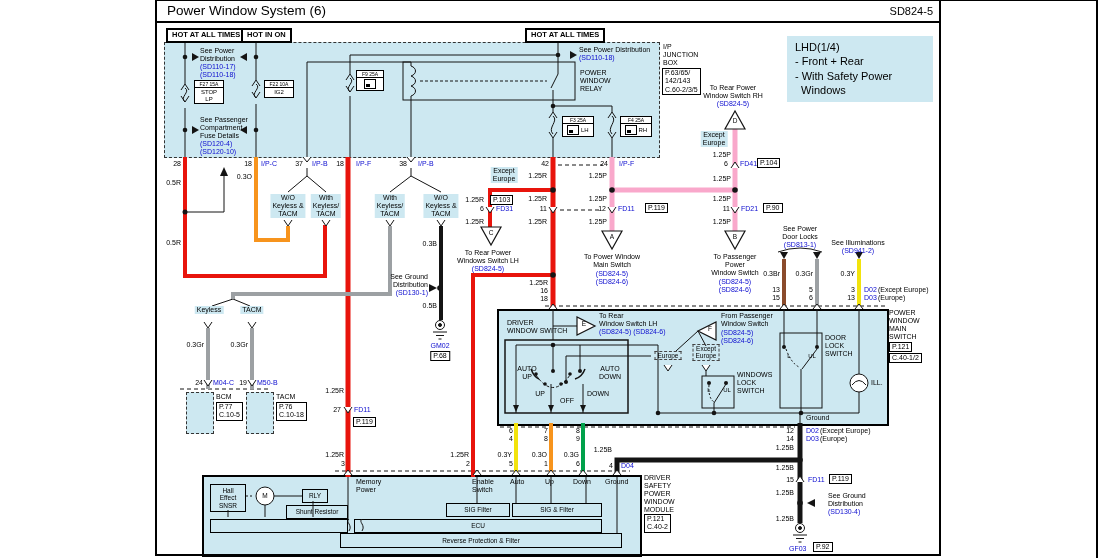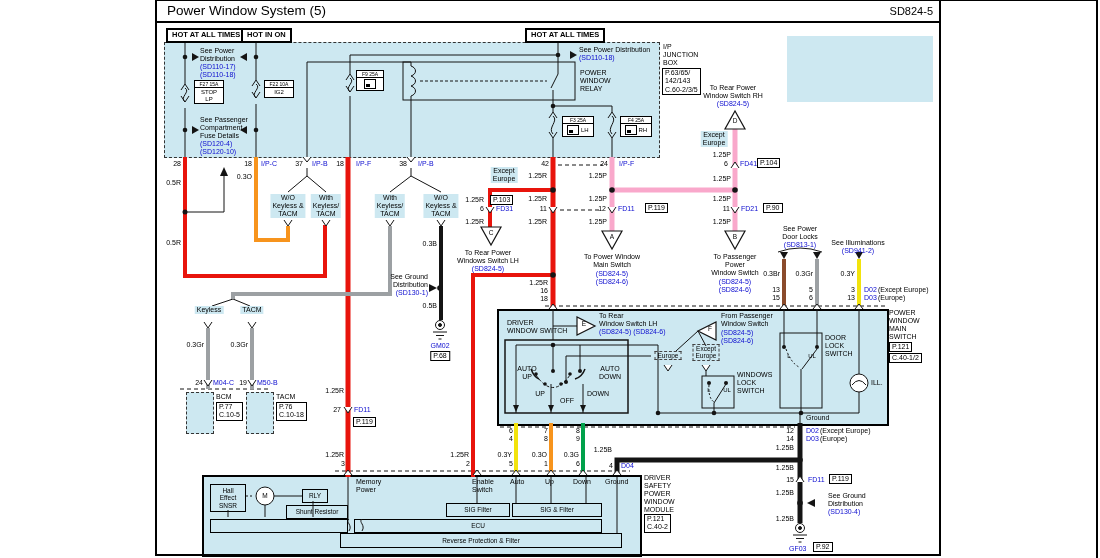--- a/index.html
+++ b/index.html
@@ -35,34 +35,38 @@
 
 <div id="stage">
 
   <div class="hline" style="left:155px;top:0;width:943px;height:1px;"></div>
   <div class="hline" style="left:156px;top:21px;width:785px;height:2px;"></div>
   <div class="vline" style="left:155px;top:0;width:2px;height:556px;"></div>
   <div class="vline" style="left:939px;top:0;width:2px;height:556px;"></div>
   <div class="hline" style="left:155px;top:554px;width:786px;height:2px;"></div>
   <div class="vline" style="left:1096px;top:0;width:2px;height:558px;"></div>
 
-  <div class="lb s13" style="left:167px;top:3px;">Power Window System (5)</div>
+  <div class="lb s13" style="left:167px;top:3px;">Power Window System (6)</div>
   <div class="lb s11 r" style="left:933px;top:4px;">SD824-5</div>
 
   <div class="lb hot" style="left:166px;top:28px;">HOT AT ALL TIMES</div>
   <div class="lb hot" style="left:241px;top:28px;">HOT IN ON</div>
   <div class="lb hot" style="left:525px;top:28px;">HOT AT ALL TIMES</div>
 
   <div class="panel dashpanel" style="left:164px;top:42px;width:494px;height:114px;"></div>
   <div class="panel" style="left:787px;top:36px;width:146px;height:66px;"></div>
   <div class="panel solidpanel" style="left:497px;top:309px;width:388px;height:113px;"></div>
   <div class="panel solidpanel" style="left:202px;top:475px;width:436px;height:78px;"></div>
   <div class="dashbox" style="left:186px;top:392px;width:26px;height:40px;"></div>
   <div class="dashbox" style="left:246px;top:392px;width:26px;height:40px;"></div>
 
+  <div class="lb s11" style="left:795px;top:40px;">LHD(1/4)
+- Front + Rear
+- With Safety Power
+&nbsp;&nbsp;Windows</div>
 
   <svg class="wires" width="1100" height="558" viewBox="0 0 1100 558">
     <g fill="none" stroke="#141414" stroke-width="1">
 
       <path d="M185,41 V84 M185,108 V157"></path>
       <path d="M185,84 l-4,6 M185,84 l4,6 M185,88 c6,4 -6,9 0,14 M185,102 l-4,-6 M185,102 l4,-6"></path>
       <path d="M256,41 V80 M256,104 V157"></path>
       <path d="M256,80 l-4,6 M256,80 l4,6 M256,84 c6,4 -6,9 0,14 M256,98 l-4,-6 M256,98 l4,-6"></path>
       <path d="M350,55 H558"></path>
       <path d="M350,55 V74 M350,96 V157"></path>

